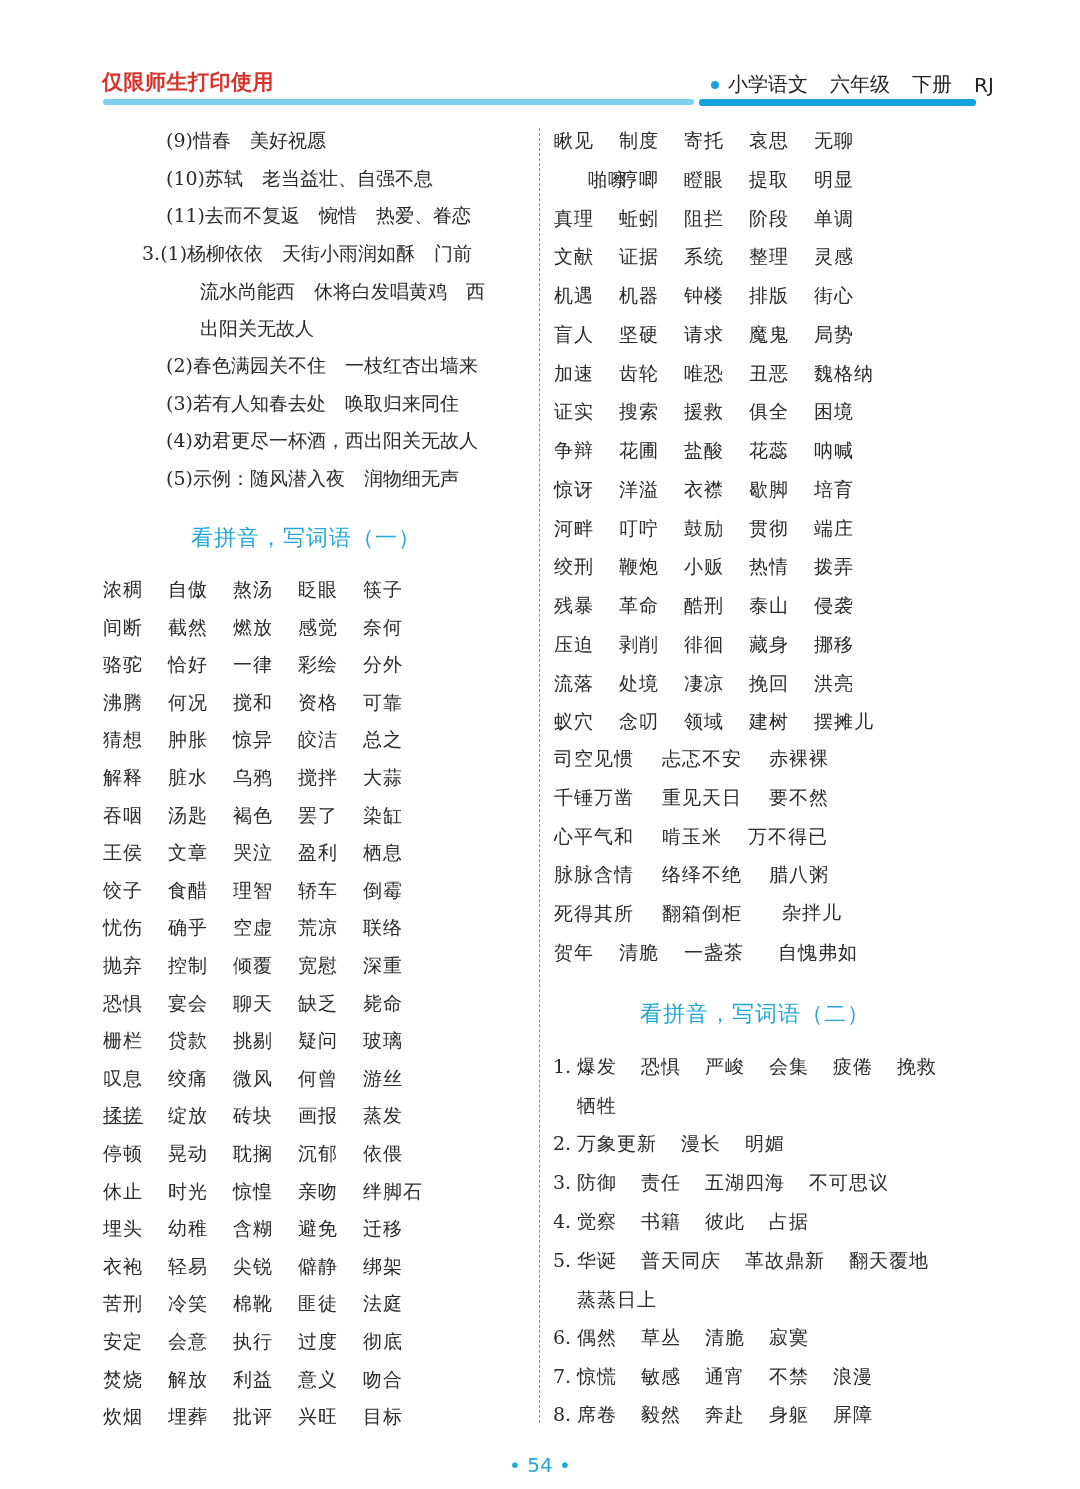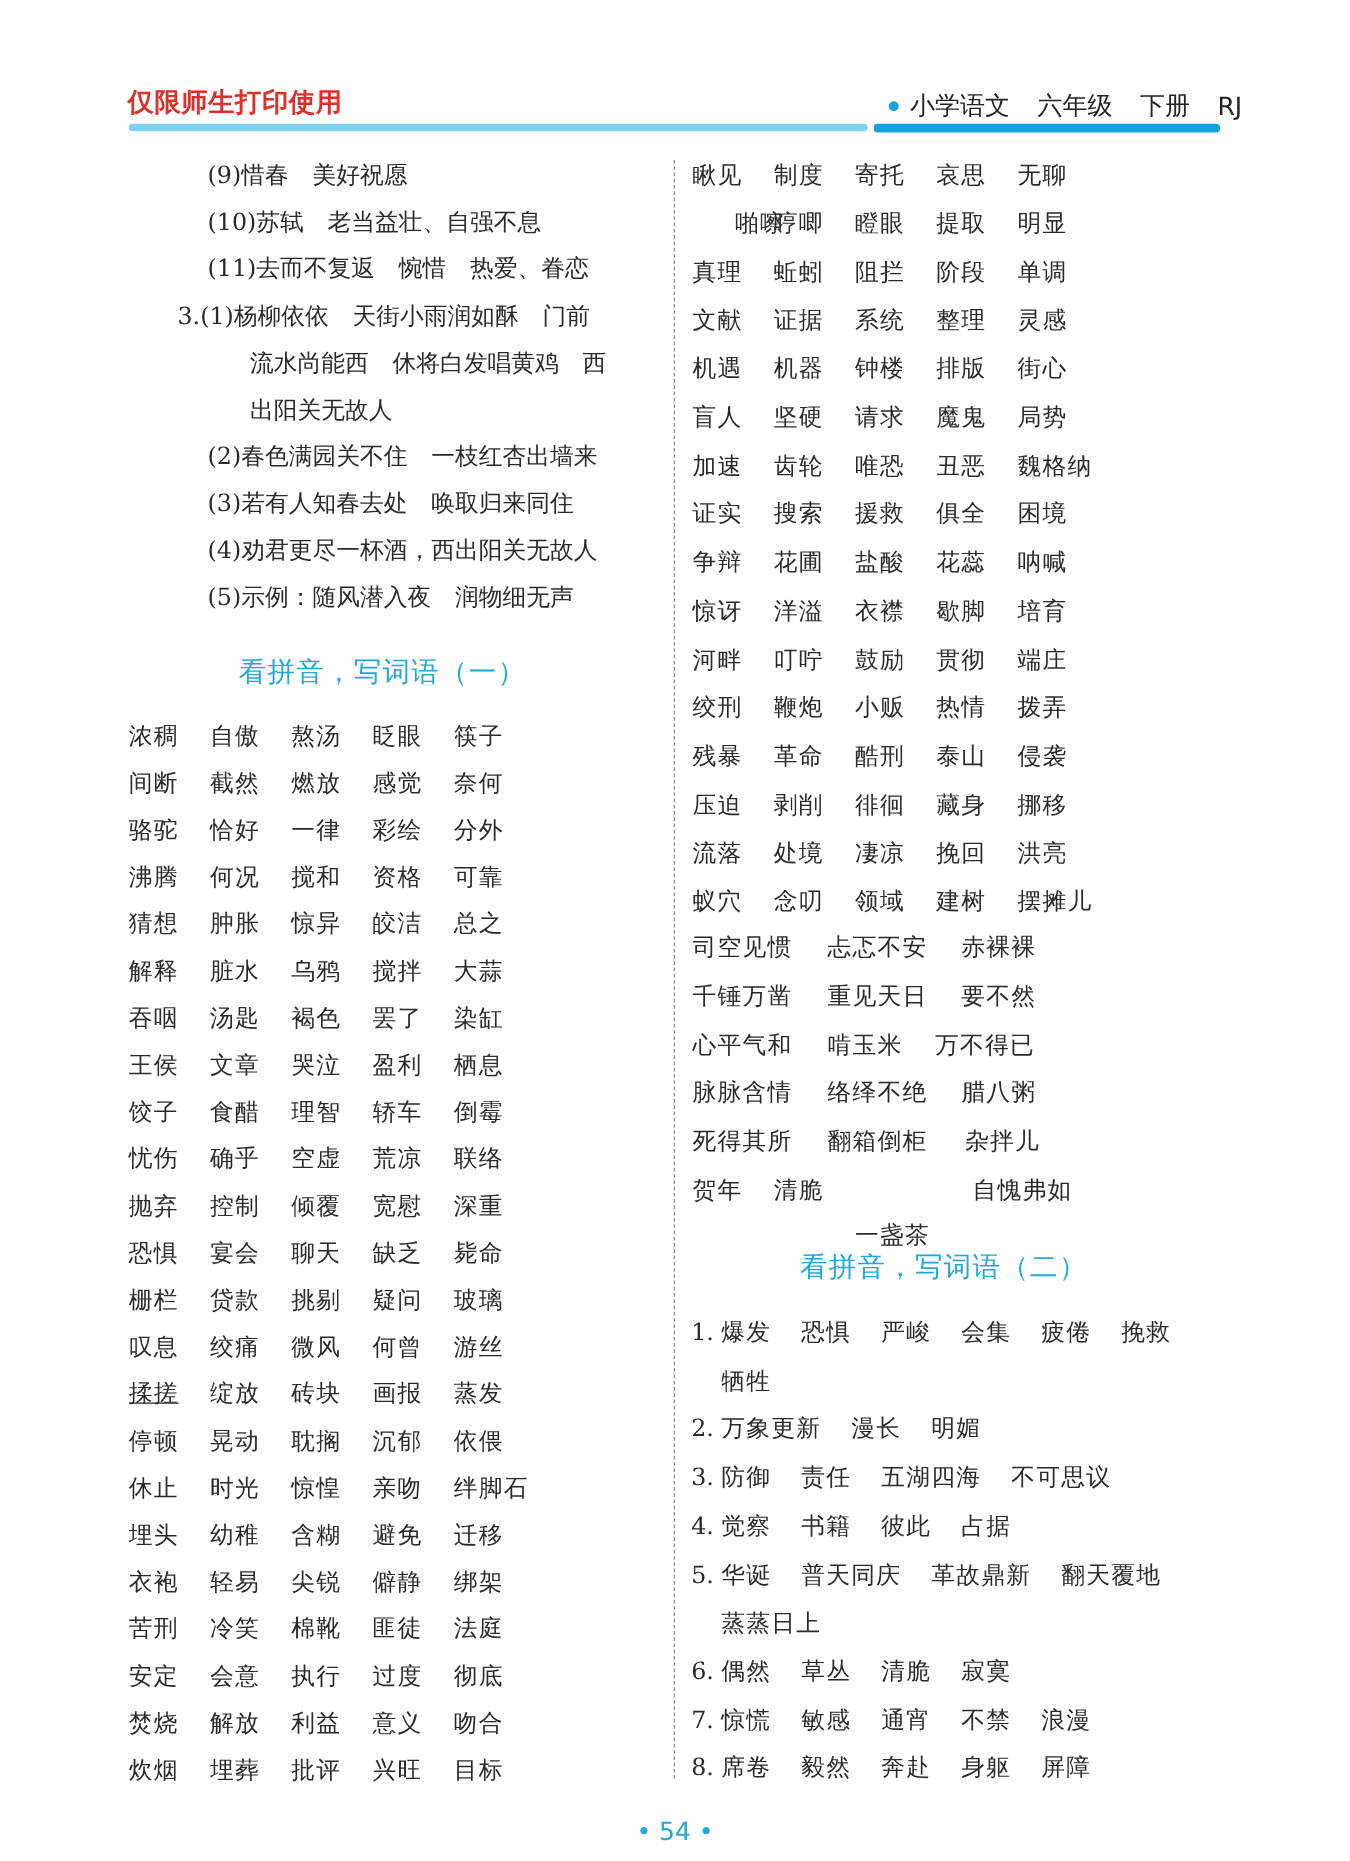--- a/index.html
+++ b/index.html
@@ -359,26 +359,26 @@
       <span class="cell" style="left: 194px;">万不得已</span>
     </div>
     <div class="row" style="top: 116.25px;">
       <span class="cell" style="left: 0px;">脉脉含情</span>
       <span class="cell" style="left: 108px;">络绎不绝</span>
       <span class="cell" style="left: 215px;">腊八粥</span>
     </div>
     <div class="row" style="top: 155px;">
       <span class="cell" style="left: 0px;">死得其所</span>
       <span class="cell" style="left: 108px;">翻箱倒柜</span>
-      <span class="cell" style="left: 218px;">杂拌儿</span>
+      <span class="cell" style="left: 228px; font-family: Liberation Serif, serif;">杂拌儿</span>
     </div>
     <div class="row" style="top: 193.75px;">
       <span class="cell" style="left: 0px;">贺年</span>
       <span class="cell" style="left: 65px;">清脆</span>
-      <span class="cell" style="left: 130px; margin-top: 36px;">一盏茶</span>
+      <span class="cell" style="left: 130px;">一盏茶</span>
       <span class="cell" style="left: 224px;">自愧弗如</span>
     </div>
   </div>
 
 <div class="sec-title" style="left:640px;top:999px;">看拼音，写词语（二）</div>
 <div id="sec2">
     <div class="ans-line" style="left: 553px; top: 1054px;"><span class="num">1.</span><span class="w">爆发</span><span class="w">恐惧</span><span class="w">严峻</span><span class="w">会集</span><span class="w">疲倦</span><span class="w">挽救</span></div>
     <div class="ans-line" style="left: 553px; top: 1093px;"><span class="num"></span><span class="w">牺牲</span></div>
     <div class="ans-line" style="left: 553px; top: 1131px;"><span class="num">2.</span><span class="w">万象更新</span><span class="w">漫长</span><span class="w">明媚</span></div>
     <div class="ans-line" style="left: 553px; top: 1170px;"><span class="num">3.</span><span class="w">防御</span><span class="w">责任</span><span class="w">五湖四海</span><span class="w">不可思议</span></div>

